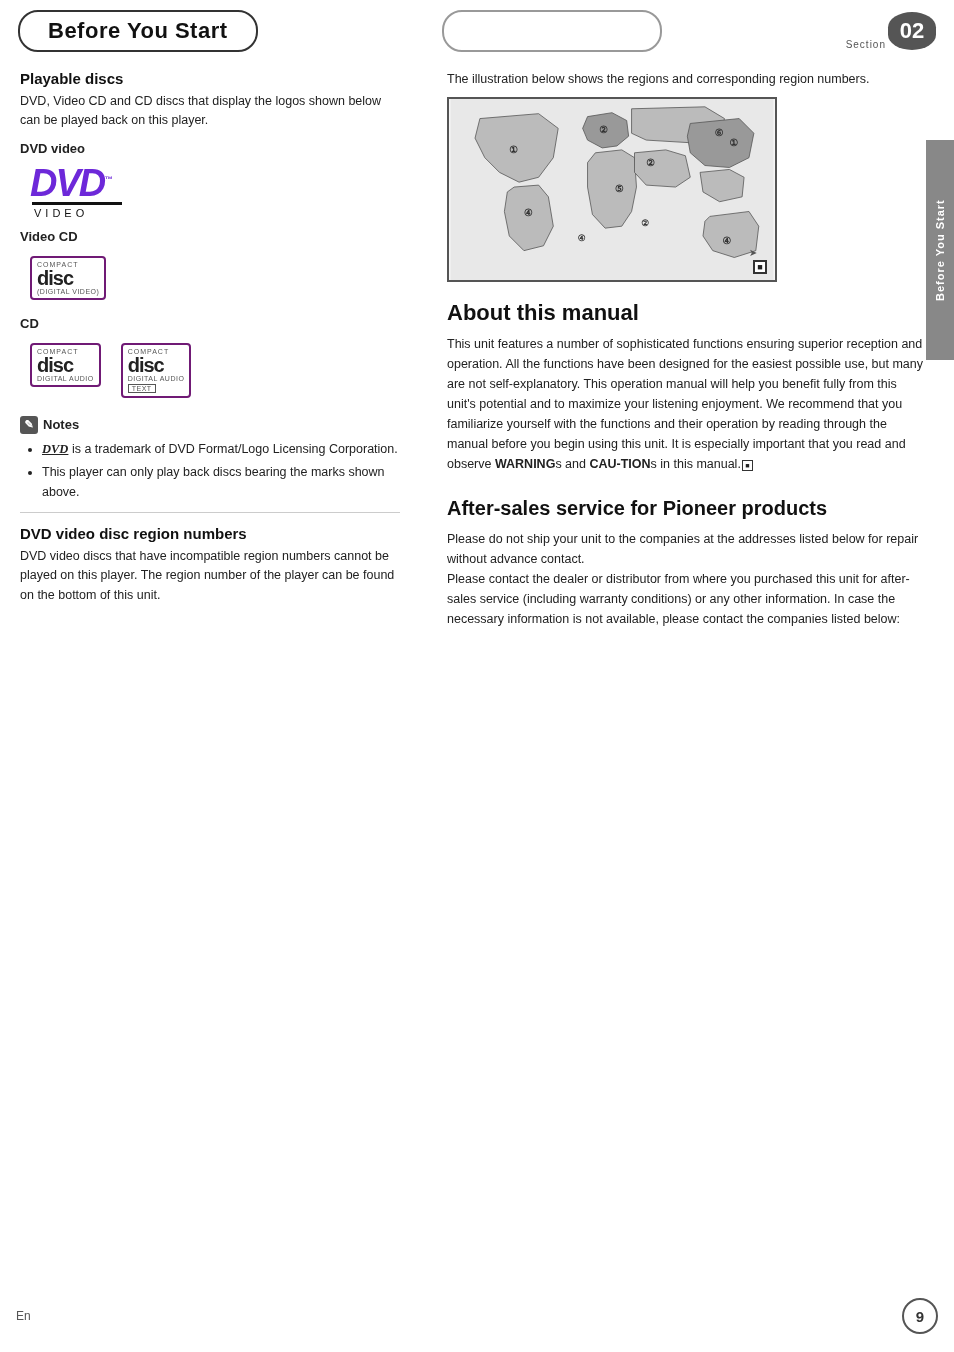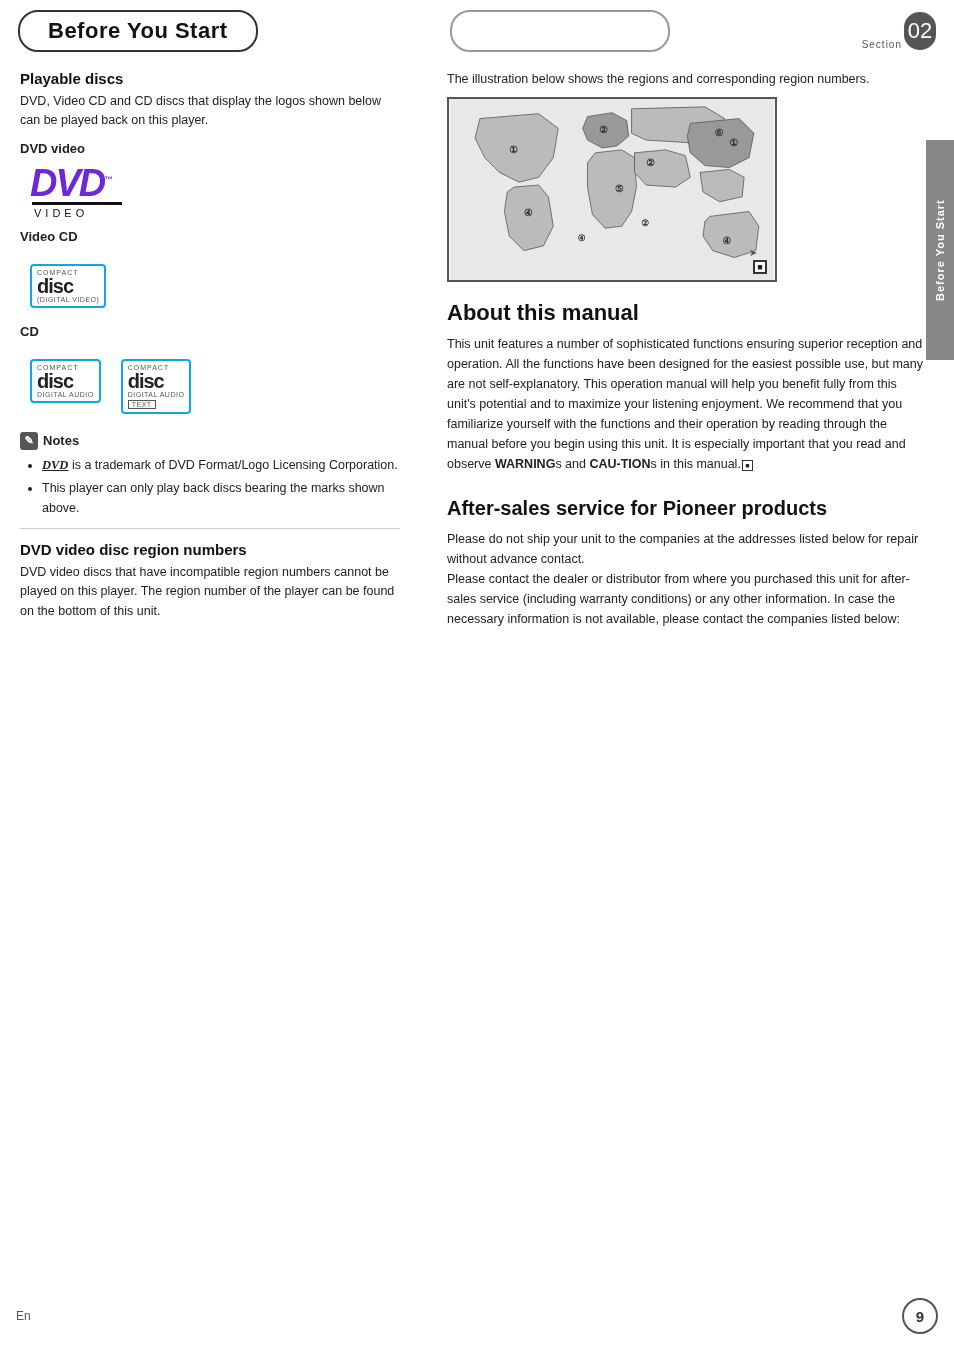--- a/index.html
+++ b/index.html
@@ -40,22 +40,22 @@
     .section-label {
       font-size: 10px;
       color: #555;
       letter-spacing: 1px;
       text-align: right;
     }
     .section-number-box {
       background: #555;
       color: #fff;
       font-size: 22px;
-      font-weight: 400;
-      width: 32px;
+      font-weight: 700;
+      width: 48px;
       height: 38px;
       border-radius: 50% / 40%;
       display: flex;
       align-items: center;
       justify-content: center;
     }
     .empty-pill {
       border: 2px solid #999;
       border-radius: 20px;
       width: 220px;
@@ -147,24 +147,24 @@
       margin-left: 4px;
     }
     .dvd-tm {
       font-size: 8px;
       vertical-align: super;
     }
 
     
     .cd-logo {
       display: inline-block;
-      border: 2px solid #0ea5e9;
+      border: 2px solid #701a75;
       border-radius: 4px;
       padding: 3px 5px;
-      margin: 14px 0 6px 10px;
+      margin: 6px 0 6px 10px;
       font-size: 10px;
       color: #333;
       position: relative;
     }
     .cd-logo-title {
       font-size: 7px;
       display: block;
       letter-spacing: 1px;
       color: #555;
     }

